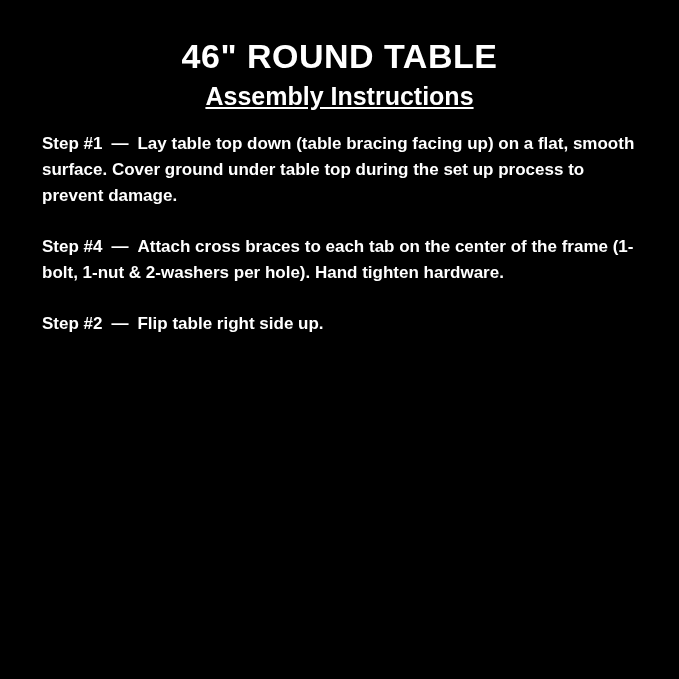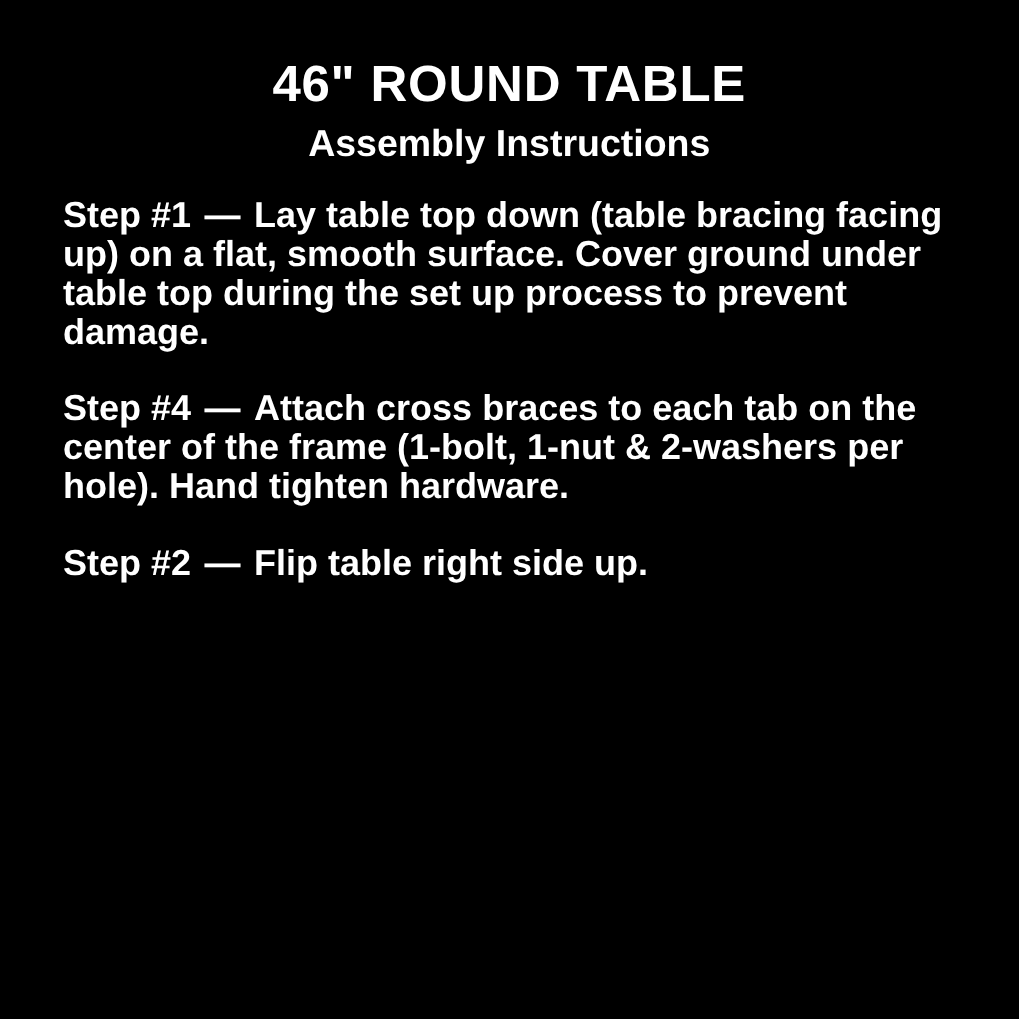--- a/index.html
+++ b/index.html
@@ -25,26 +25,27 @@
   .title {
     font-size: 34px;
     line-height: 1.1;
     letter-spacing: 0.5px;
     margin: 0;
   }
   .subtitle {
     font-size: 25px;
     line-height: 1.2;
     margin: 6px 0 0 0;
+    text-decoration: underline;
   }
   .steps {
     padding: 20px 40px 0 42px;
   }
   .step {
-    font-size: 24px;
+    font-size: 17px;
     line-height: 26px;
     margin: 0 0 25px 0;
     text-align: left;
   }
   .step .dash {
     margin: 0 9px;
   }
 </style>
 </head>
 <body>

